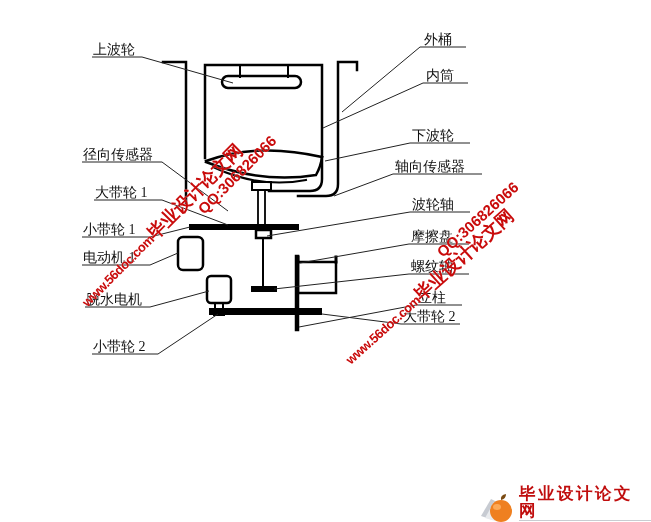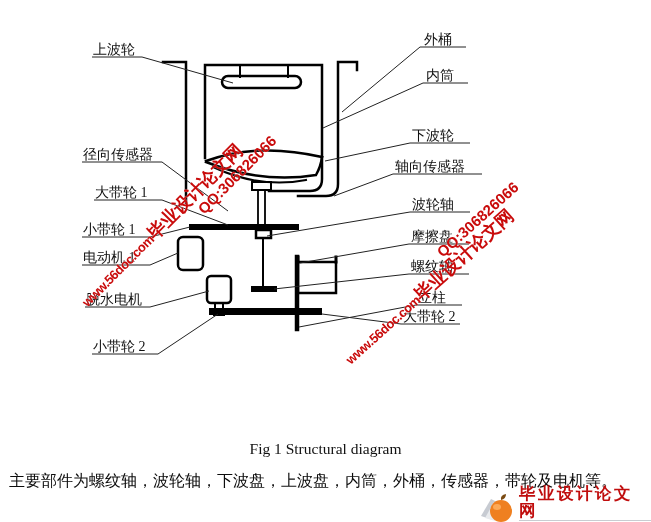--- a/index.html
+++ b/index.html
@@ -120,22 +120,20 @@
   <div class="wm wm-left">
     <div><span class="wm-url">www.56doc.com</span><span class="wm-site">毕业设计论文网</span></div>
     <div class="wm-qq">QQ:306826066</div>
   </div>
 
   <div class="wm wm-right">
     <div class="wm-qq">QQ:306826066</div>
     <div><span class="wm-url">www.56doc.com</span><span class="wm-site">毕业设计论文网</span></div>
   </div>
 
-  <div class="caption-en">Fig 1 Structural diagram</div>
-  <div class="body-par">主要部件为螺纹轴，波轮轴，下波盘，上波盘，内筒，外桶，传感器，带轮及电机等。</div>
 
   <div class="logo">
     <span>
       <svg width="36" height="33" viewBox="0 0 36 33">
         <path d="M2,25 L12,8 L20,12 L14,29 Z" fill="#c7cbd2"></path>
         <path d="M6,27 L15,11 L22,14 L16,30 Z" fill="#e9ebee"></path>
         <circle cx="22" cy="20" r="11" fill="#ef8020"></circle>
         <path d="M22,9 Q21,4 27,3 Q27,8 22,9 Z" fill="#7a4a12"></path>
         <ellipse cx="18" cy="16" rx="4" ry="3" fill="#ffb061" opacity="0.85"></ellipse>
       </svg>

